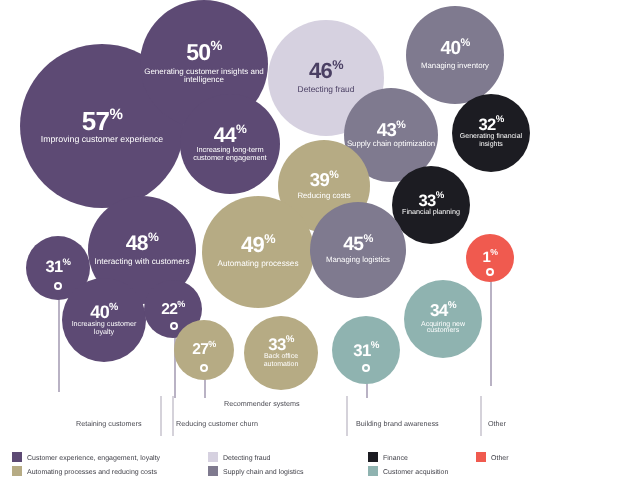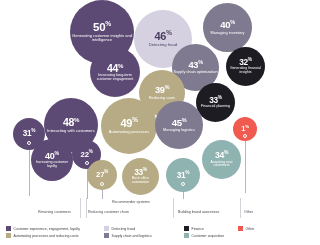--- a/index.html
+++ b/index.html
@@ -86,20 +86,24 @@
   }
   .legend-text{
     font-size:3.5px;
     color:#3e3e46;
   }
 </style>
 </head>
 <body>
 
 <div id="chart-area">
+    <div class="bubble" style="left: 10px; top: 22px; width: 82px; height: 82px; background: rgb(93, 74, 116);">
+      <span class="pct" style="font-size: 13px;">57<sup>%</sup></span>
+      <span class="lbl" style="font-size: 4.4px;">Improving customer experience</span>
+    </div>
     <div class="bubble" style="left: 70px; top: 0px; width: 64px; height: 64px; background: rgb(93, 74, 116);">
       <span class="pct" style="font-size: 11.5px;">50<sup>%</sup></span>
       <span class="lbl" style="font-size: 4px;">Generating customer insights and intelligence</span>
     </div>
     <div class="bubble dark-text" style="left: 134px; top: 10px; width: 58px; height: 58px; background: rgb(214, 209, 224);">
       <span class="pct" style="font-size: 11px;">46<sup>%</sup></span>
       <span class="lbl" style="font-size: 4.2px;">Detecting fraud</span>
     </div>
     <div class="bubble" style="left: 90px; top: 47px; width: 50px; height: 50px; background: rgb(93, 74, 116);">
       <span class="pct" style="font-size: 10.5px;">44<sup>%</sup></span>

